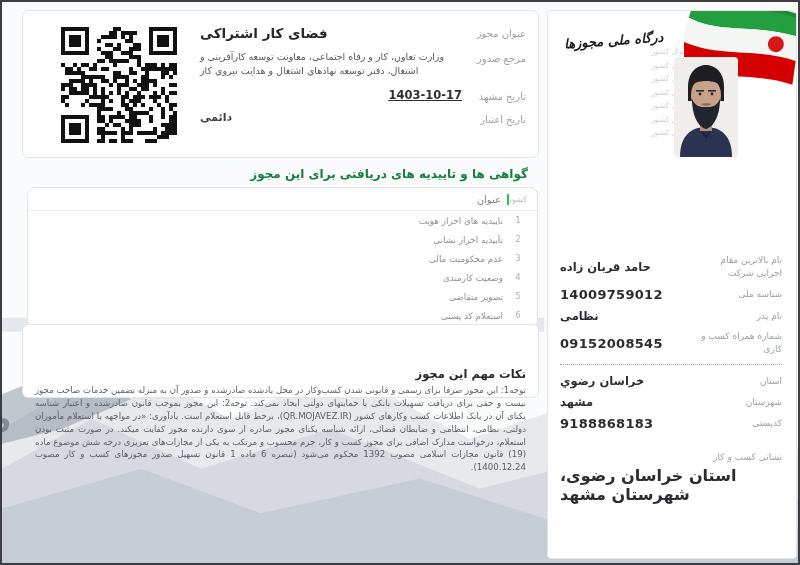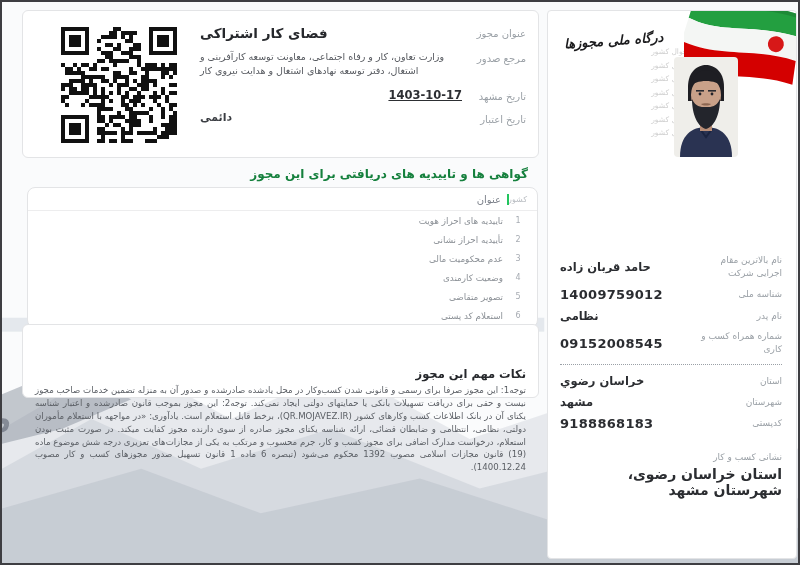--- a/index.html
+++ b/index.html
@@ -41,21 +41,21 @@
   #flag-wrap{position:absolute;right:-6px;top:-6px;width:118px;height:92px;}
   #wm-lines{position:absolute;right:66px;top:34px;text-align:right;direction:rtl;color:#cfcfcf;font-size:7.5px;line-height:1.8;pointer-events:none;}
   #photo-wrap{position:absolute;left:126px;top:46px;width:64px;height:100px;}
   #org-name{position:absolute;left:35px;top:158px;width:180px;text-align:center;font-weight:bold;font-size:14.5px;line-height:1.55;color:#202227;direction:rtl;}
   #sb-fields{position:absolute;right:14px;top:243px;width:222px;direction:rtl;}
   .sb-row{display:flex;direction:rtl;justify-content:space-between;align-items:center;margin-bottom:7px;}
   .sb-label{color:#9aa0a6;font-size:9px;line-height:1.45;max-width:86px;}
   .sb-value{color:#2b2d31;font-size:11.5px;font-weight:bold;text-align:left;}
   .sb-value.num{direction:ltr;font-size:13px;letter-spacing:.3px;}
   .sb-divider{border-top:1px dotted #9aa0a6;margin:8px 0 9px 0;}
-  .sb-addr-value{color:#2b2d31;font-size:14px;font-weight:bold;text-align:right;margin-top:2px;direction:rtl;}
+  .sb-addr-value{color:#2b2d31;font-size:16px;font-weight:bold;text-align:left;margin-top:2px;direction:rtl;}
 </style>
 </head>
 <body>
 
 <div id="stage">
 
   <svg class="bg-art" viewBox="0 0 800 565" preserveAspectRatio="none">
     <rect x="0" y="0" width="800" height="565" fill="#fafbfc"></rect>
     <polygon points="0,430 120,360 230,420 340,370 470,440 620,390 800,450 800,565 0,565" fill="#d7dbe0" opacity="0.55"></polygon>
     <polygon points="0,470 90,420 200,470 330,430 480,490 640,450 800,500 800,565 0,565" fill="#c6ccd3" opacity="0.5"></polygon>

